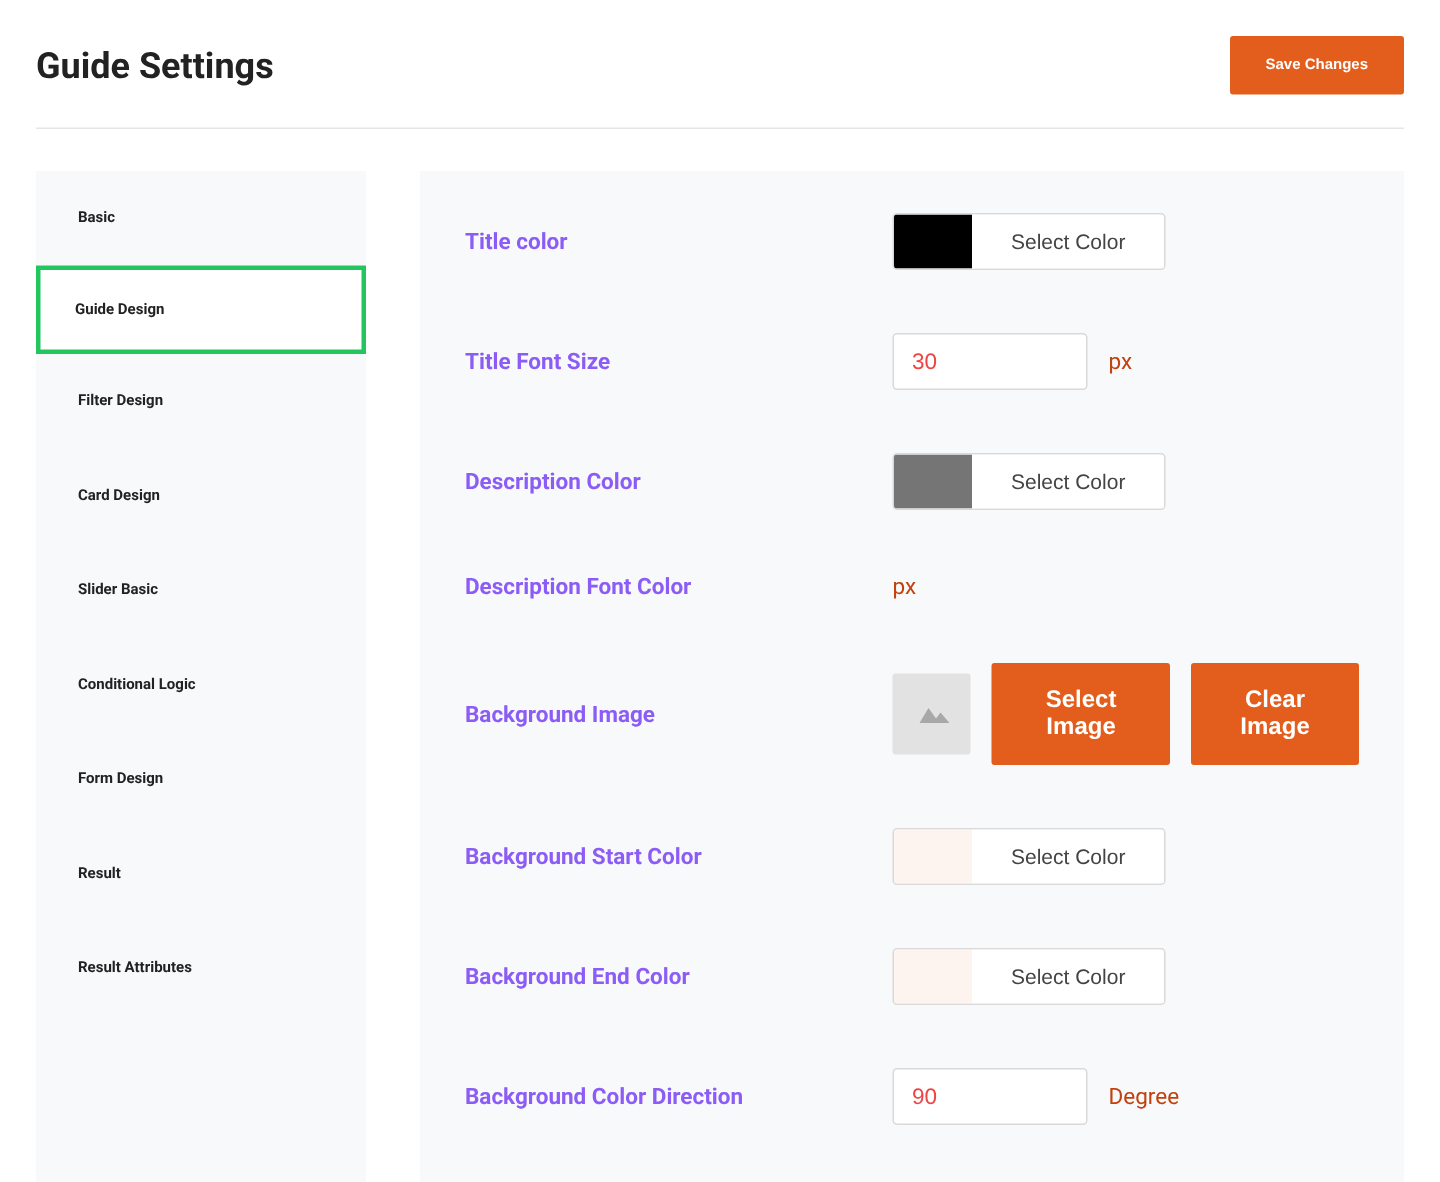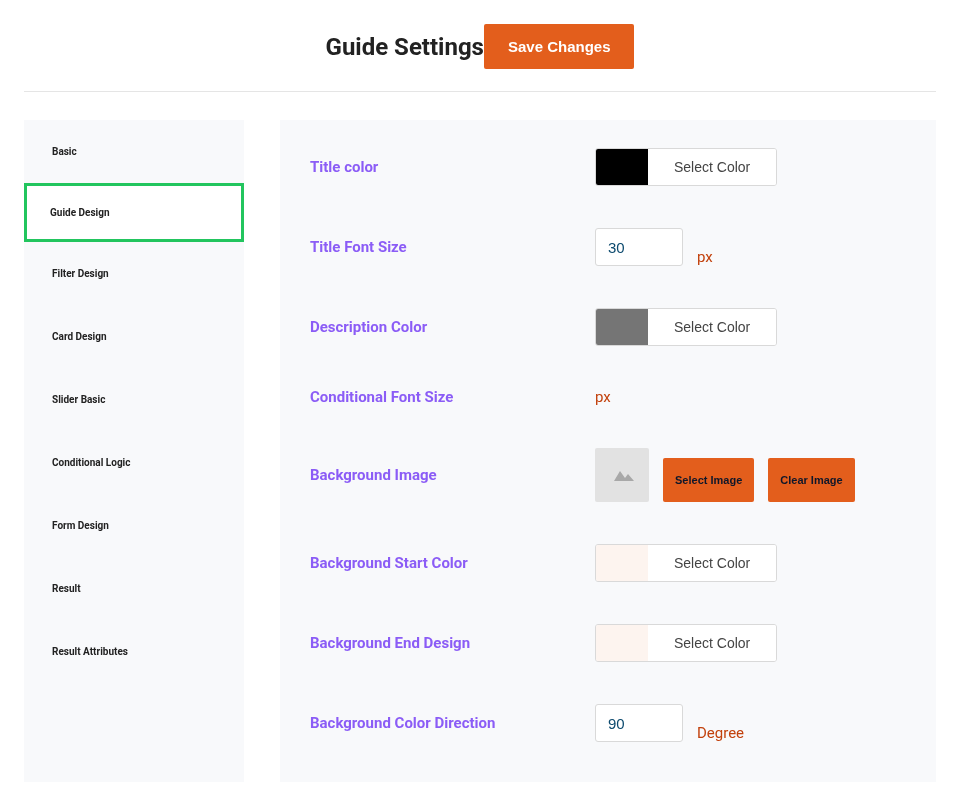--- a/index.html
+++ b/index.html
@@ -11,37 +11,37 @@
   font-family: -apple-system, BlinkMacSystemFont, "Segoe UI", Roboto, Arial, sans-serif;
   background: #fff;
   color: #222;
   width: 960px;
 }
 .page {
   padding: 24px;
 }
 .header {
   display: flex;
-  justify-content: center;
+  justify-content: space-between;
   align-items: center;
   padding-bottom: 22px;
   border-bottom: 1px solid #e5e5e5;
   margin-bottom: 28px;
 }
 .page-title {
   font-size: 24px;
   font-weight: 700;
   color: #222;
 }
 .btn-primary {
   background: #e35e1c;
   color: #fff;
   border: none;
   padding: 14px 24px;
-  font-size: 15px;
+  font-size: 10px;
   font-weight: 700;
   cursor: pointer;
   border-radius: 2px;
 }
 .content {
   display: flex;
   gap: 36px;
 }
 .sidebar {
   width: 220px;
@@ -75,21 +75,21 @@
 }
 .field-label {
   width: 285px;
   font-size: 15px;
   font-weight: 700;
   color: #8b5cf6;
   flex-shrink: 0;
 }
 .field-control {
   display: flex;
-  align-items: flex-end;
+  align-items: center;
   gap: 14px;
 }
 .color-picker {
   display: flex;
   border: 1px solid #d9d9d9;
   border-radius: 3px;
   overflow: hidden;
   background: #fff;
   height: 38px;
 }
@@ -101,48 +101,48 @@
   padding: 0 26px;
   font-size: 14px;
   color: #444;
   display: flex;
   align-items: center;
   background: #fff;
   border: none;
   cursor: pointer;
 }
 .text-input {
-  width: 88px;
+  width: 130px;
   height: 38px;
   border: 1px solid #d9d9d9;
   border-radius: 3px;
   padding: 0 12px;
   font-size: 15px;
-  color: #0c4a6e;
+  color: #ef4444;
   background: #fff;
 }
 .unit-label {
   font-size: 15px;
   color: #c2410c;
 }
 .image-placeholder {
   width: 54px;
   height: 54px;
   background: #e2e2e2;
   display: flex;
   align-items: center;
   justify-content: center;
   border-radius: 2px;
 }
 .btn-small {
   background: #e35e1c;
-  color: #0f172a;
+  color: #ffffff;
   border: none;
   padding: 16px 12px;
-  font-size: 11px;
+  font-size: 16px;
   font-weight: 600;
   cursor: pointer;
   border-radius: 2px;
 }
 .mountain-icon {
   width: 24px;
   height: 20px;
 }
 </style>
 </head>
@@ -191,21 +191,21 @@
         <div class="field-label">Description Color</div>
         <div class="field-control">
           <div class="color-picker">
             <div class="color-swatch" style="background:#757575"></div>
             <button class="color-btn">Select Color</button>
           </div>
         </div>
       </div>
 
       <div class="field-row">
-        <div class="field-label">Conditional Font Size</div>
+        <div class="field-label">Description Font Color</div>
         <div class="field-control">
           <span class="unit-label">px</span>
         </div>
       </div>
 
       <div class="field-row">
         <div class="field-label">Background Image</div>
         <div class="field-control">
           <div class="image-placeholder">
             <svg class="mountain-icon" viewBox="0 0 24 20" fill="#a8a8a8">
@@ -221,21 +221,21 @@
         <div class="field-label">Background Start Color</div>
         <div class="field-control">
           <div class="color-picker">
             <div class="color-swatch" style="background:#fdf4ef"></div>
             <button class="color-btn">Select Color</button>
           </div>
         </div>
       </div>
 
       <div class="field-row">
-        <div class="field-label">Background End Design</div>
+        <div class="field-label">Background End Color</div>
         <div class="field-control">
           <div class="color-picker">
             <div class="color-swatch" style="background:#fdf4ef"></div>
             <button class="color-btn">Select Color</button>
           </div>
         </div>
       </div>
 
       <div class="field-row">
         <div class="field-label">Background Color Direction</div>

